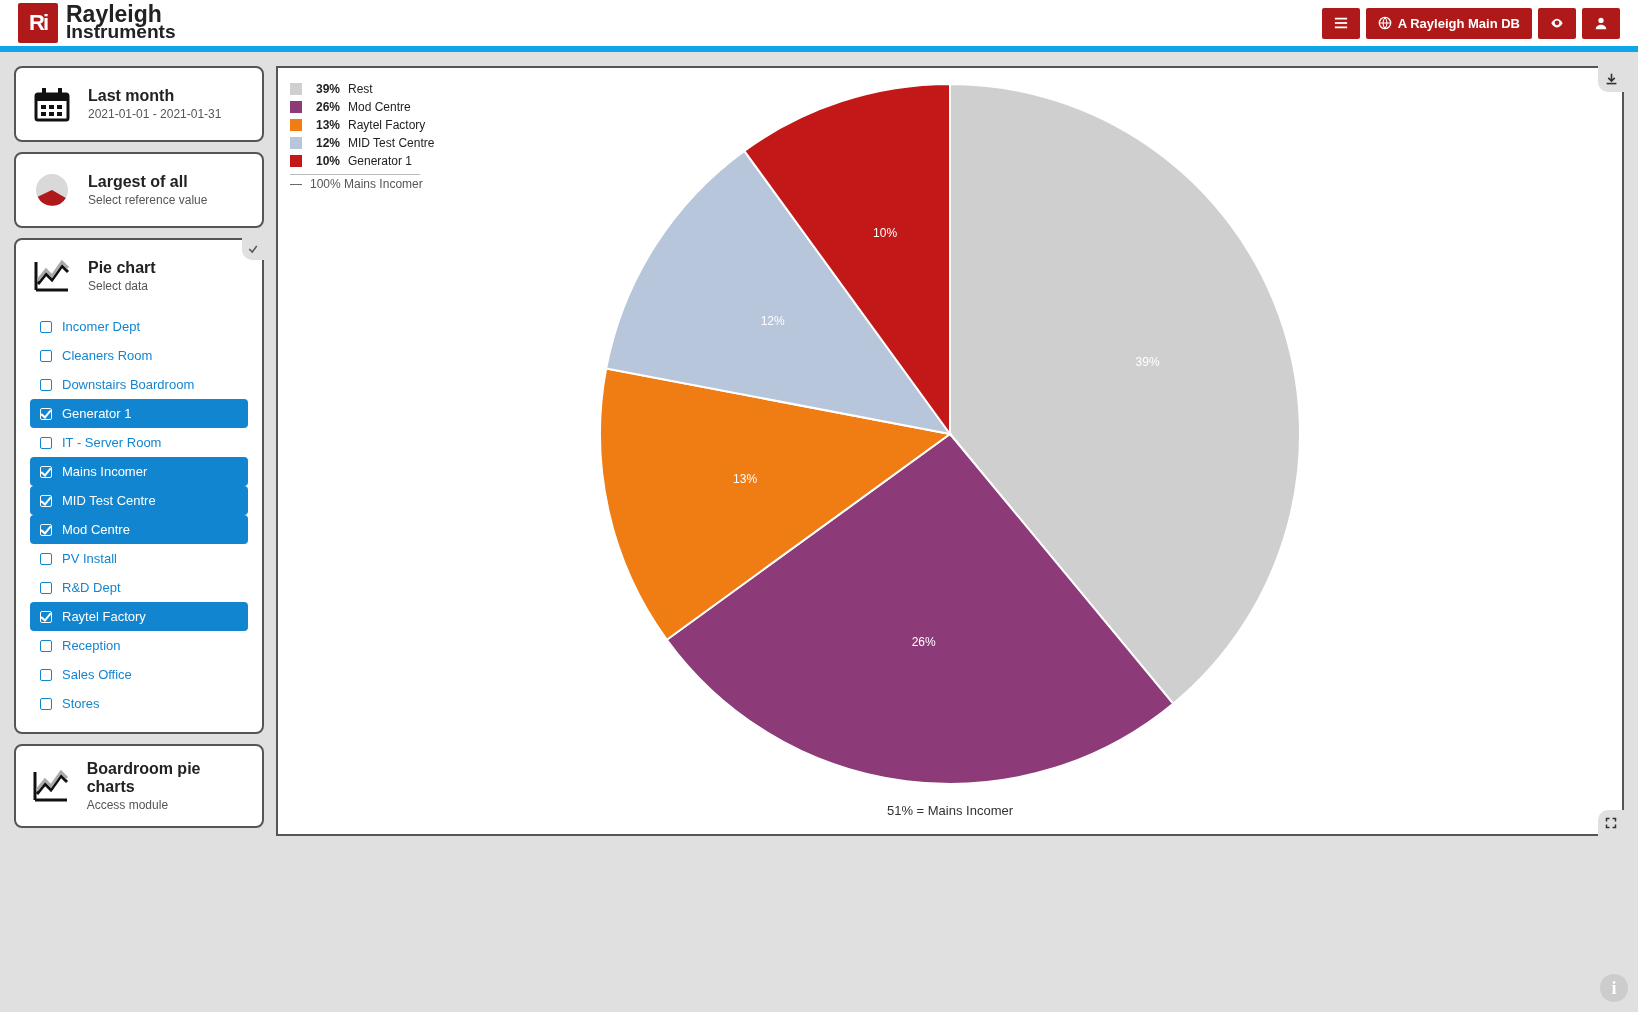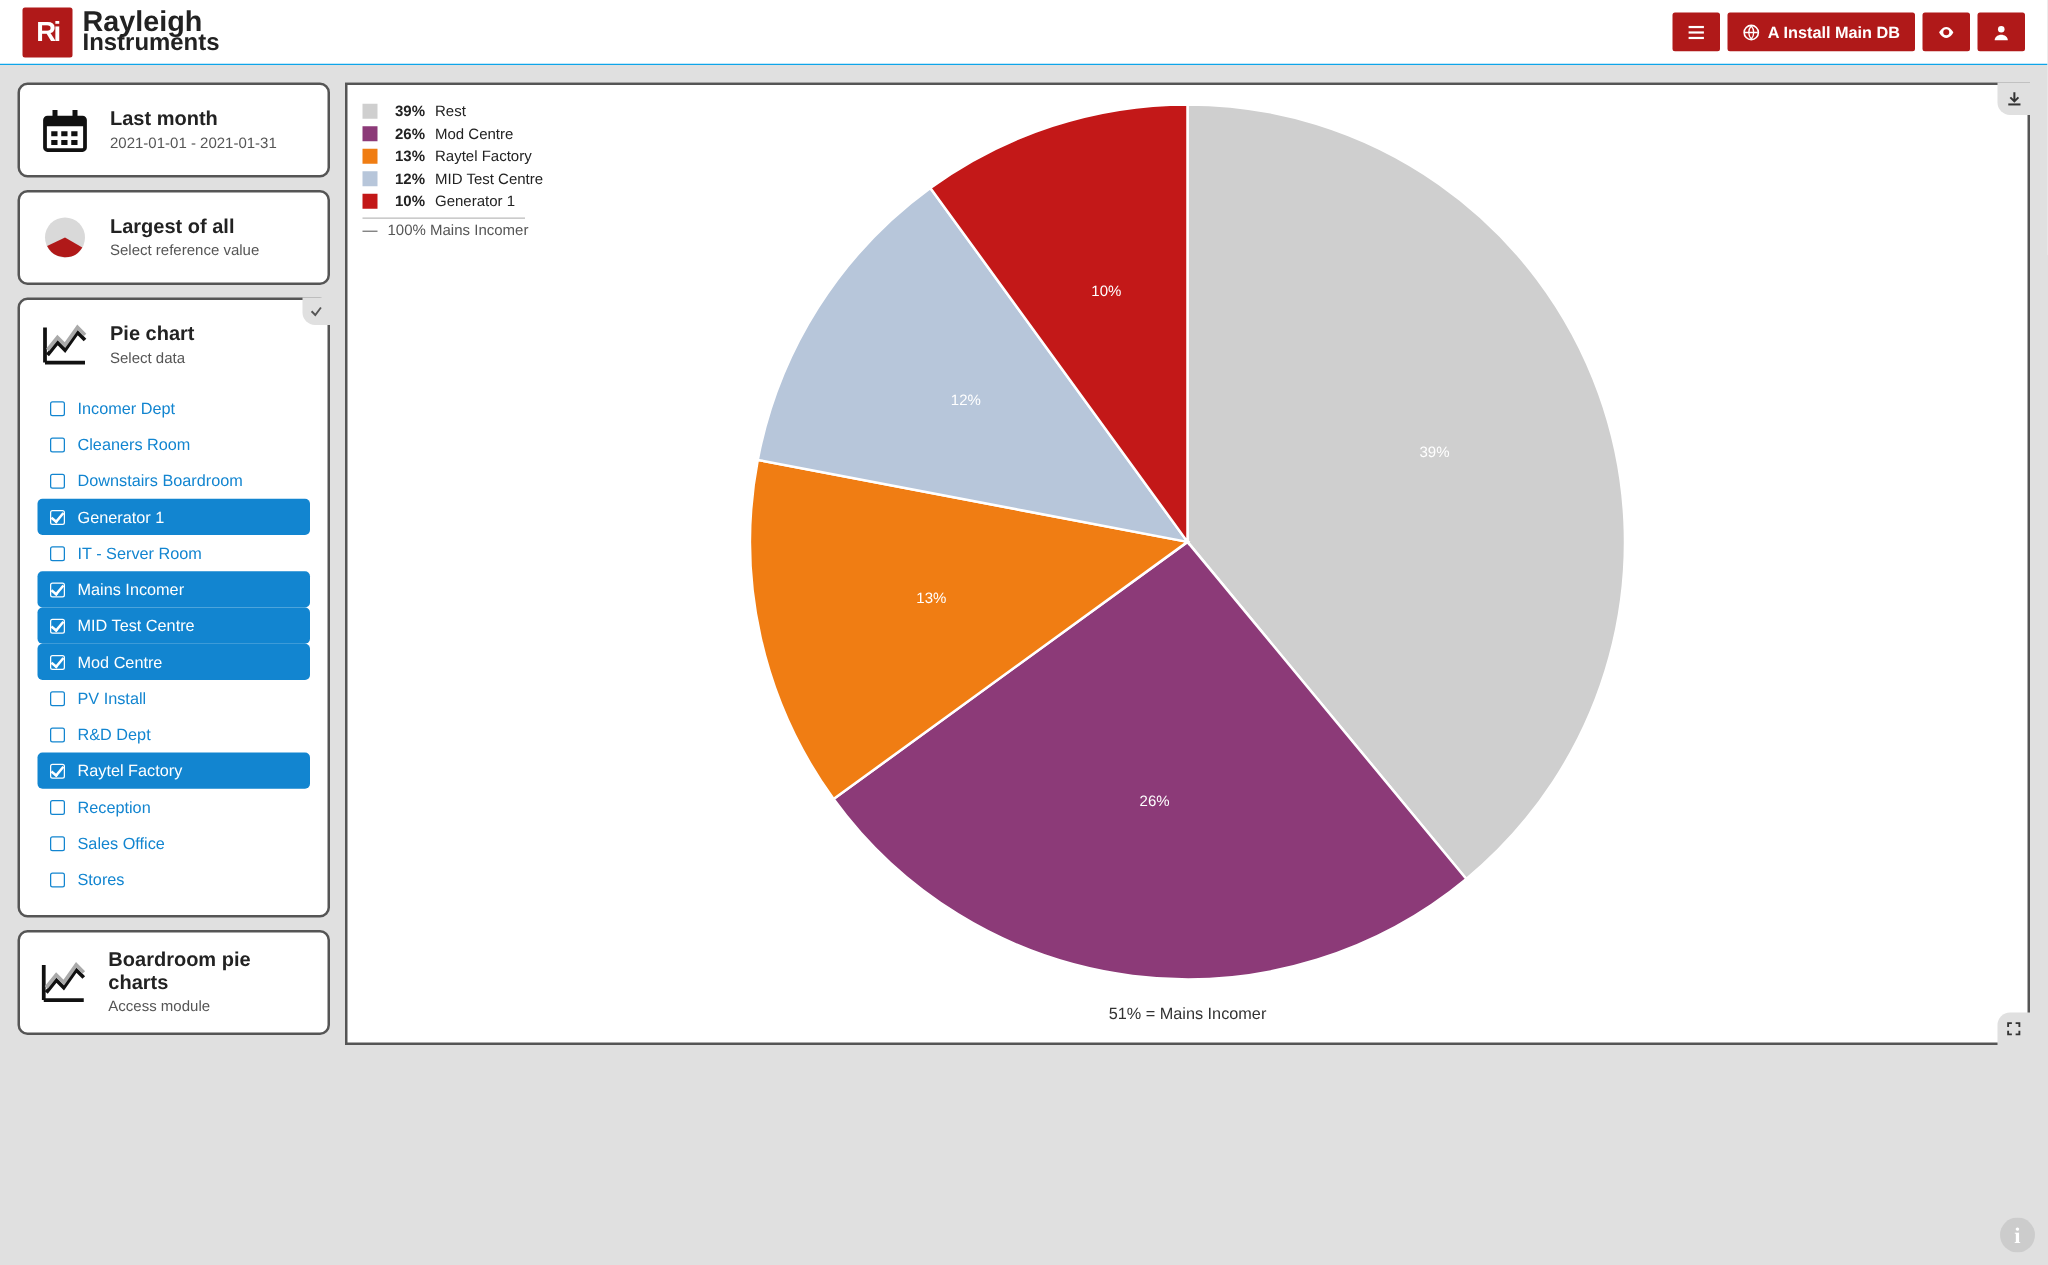--- a/index.html
+++ b/index.html
@@ -1,18 +1,18 @@
 <!DOCTYPE html>
 <html><head>
 <meta charset="utf-8">
 <style>
   * { box-sizing: border-box; margin: 0; padding: 0; }
   html, body { width: 100%; height: 100%; font-family: "Helvetica Neue", Arial, sans-serif; background:#e0e0e0; color:#222; }
   
-  .topbar { background:#fff; height:52px; display:flex; align-items:center; padding:0 18px; border-bottom:1px solid #0ea5e9; }
+  .topbar { background:#fff; height:52px; display:flex; align-items:center; padding:0 18px; border-bottom:6px solid #0ea5e9; }
   .logo { display:flex; align-items:center; gap:8px; }
   .logo-mark { width:40px; height:40px; background:#b01919; color:#fff; font-weight:800; font-size:22px; display:flex; align-items:center; justify-content:center; border-radius:2px; letter-spacing:-2px;}
   .logo-text { font-weight:800; font-size:23px; line-height:18px; }
   .logo-text small { display:block; font-weight:800; }
   .top-actions { margin-left:auto; display:flex; gap:6px; }
   .btn-red { background:#b01919; color:#fff; border:none; padding:8px 12px; font-size:13px; font-weight:600; border-radius:2px; cursor:pointer; display:flex; align-items:center; gap:6px; }
   .btn-red svg { width:14px; height:14px; fill:#fff; }
   
   .page { display:flex; gap:12px; padding:14px; }
   .sidebar { width:250px; display:flex; flex-direction:column; gap:10px; }
@@ -64,21 +64,21 @@
           <rect x="1" y="2" width="14" height="2"></rect>
           <rect x="1" y="7" width="14" height="2"></rect>
           <rect x="1" y="12" width="14" height="2"></rect>
         </svg>
     </button>
     <button class="btn-red">
       <svg viewBox="0 0 16 16">
           <circle cx="8" cy="8" r="6.5" fill="none" stroke="#fff" stroke-width="1.5"></circle>
           <path d="M2 8h12M8 2c3 3 3 9 0 12M8 2c-3 3-3 9 0 12" fill="none" stroke="#fff" stroke-width="1.2"></path>
         </svg>
-      <span>A Install Main DB</span>
+      <span>A Rayleigh Main DB</span>
     </button>
     <button class="btn-red">
       <svg viewBox="0 0 16 16">
           <path d="M8 3C4 3 1.5 8 1.5 8S4 13 8 13s6.5-5 6.5-5S12 3 8 3zm0 7.5A2.5 2.5 0 118 5a2.5 2.5 0 010 5.5z"></path>
         </svg>
     </button>
     <button class="btn-red">
       <svg viewBox="0 0 16 16">
           <circle cx="8" cy="5" r="3"></circle>
           <path d="M2 15c0-3 3-5 6-5s6 2 6 5z"></path>

